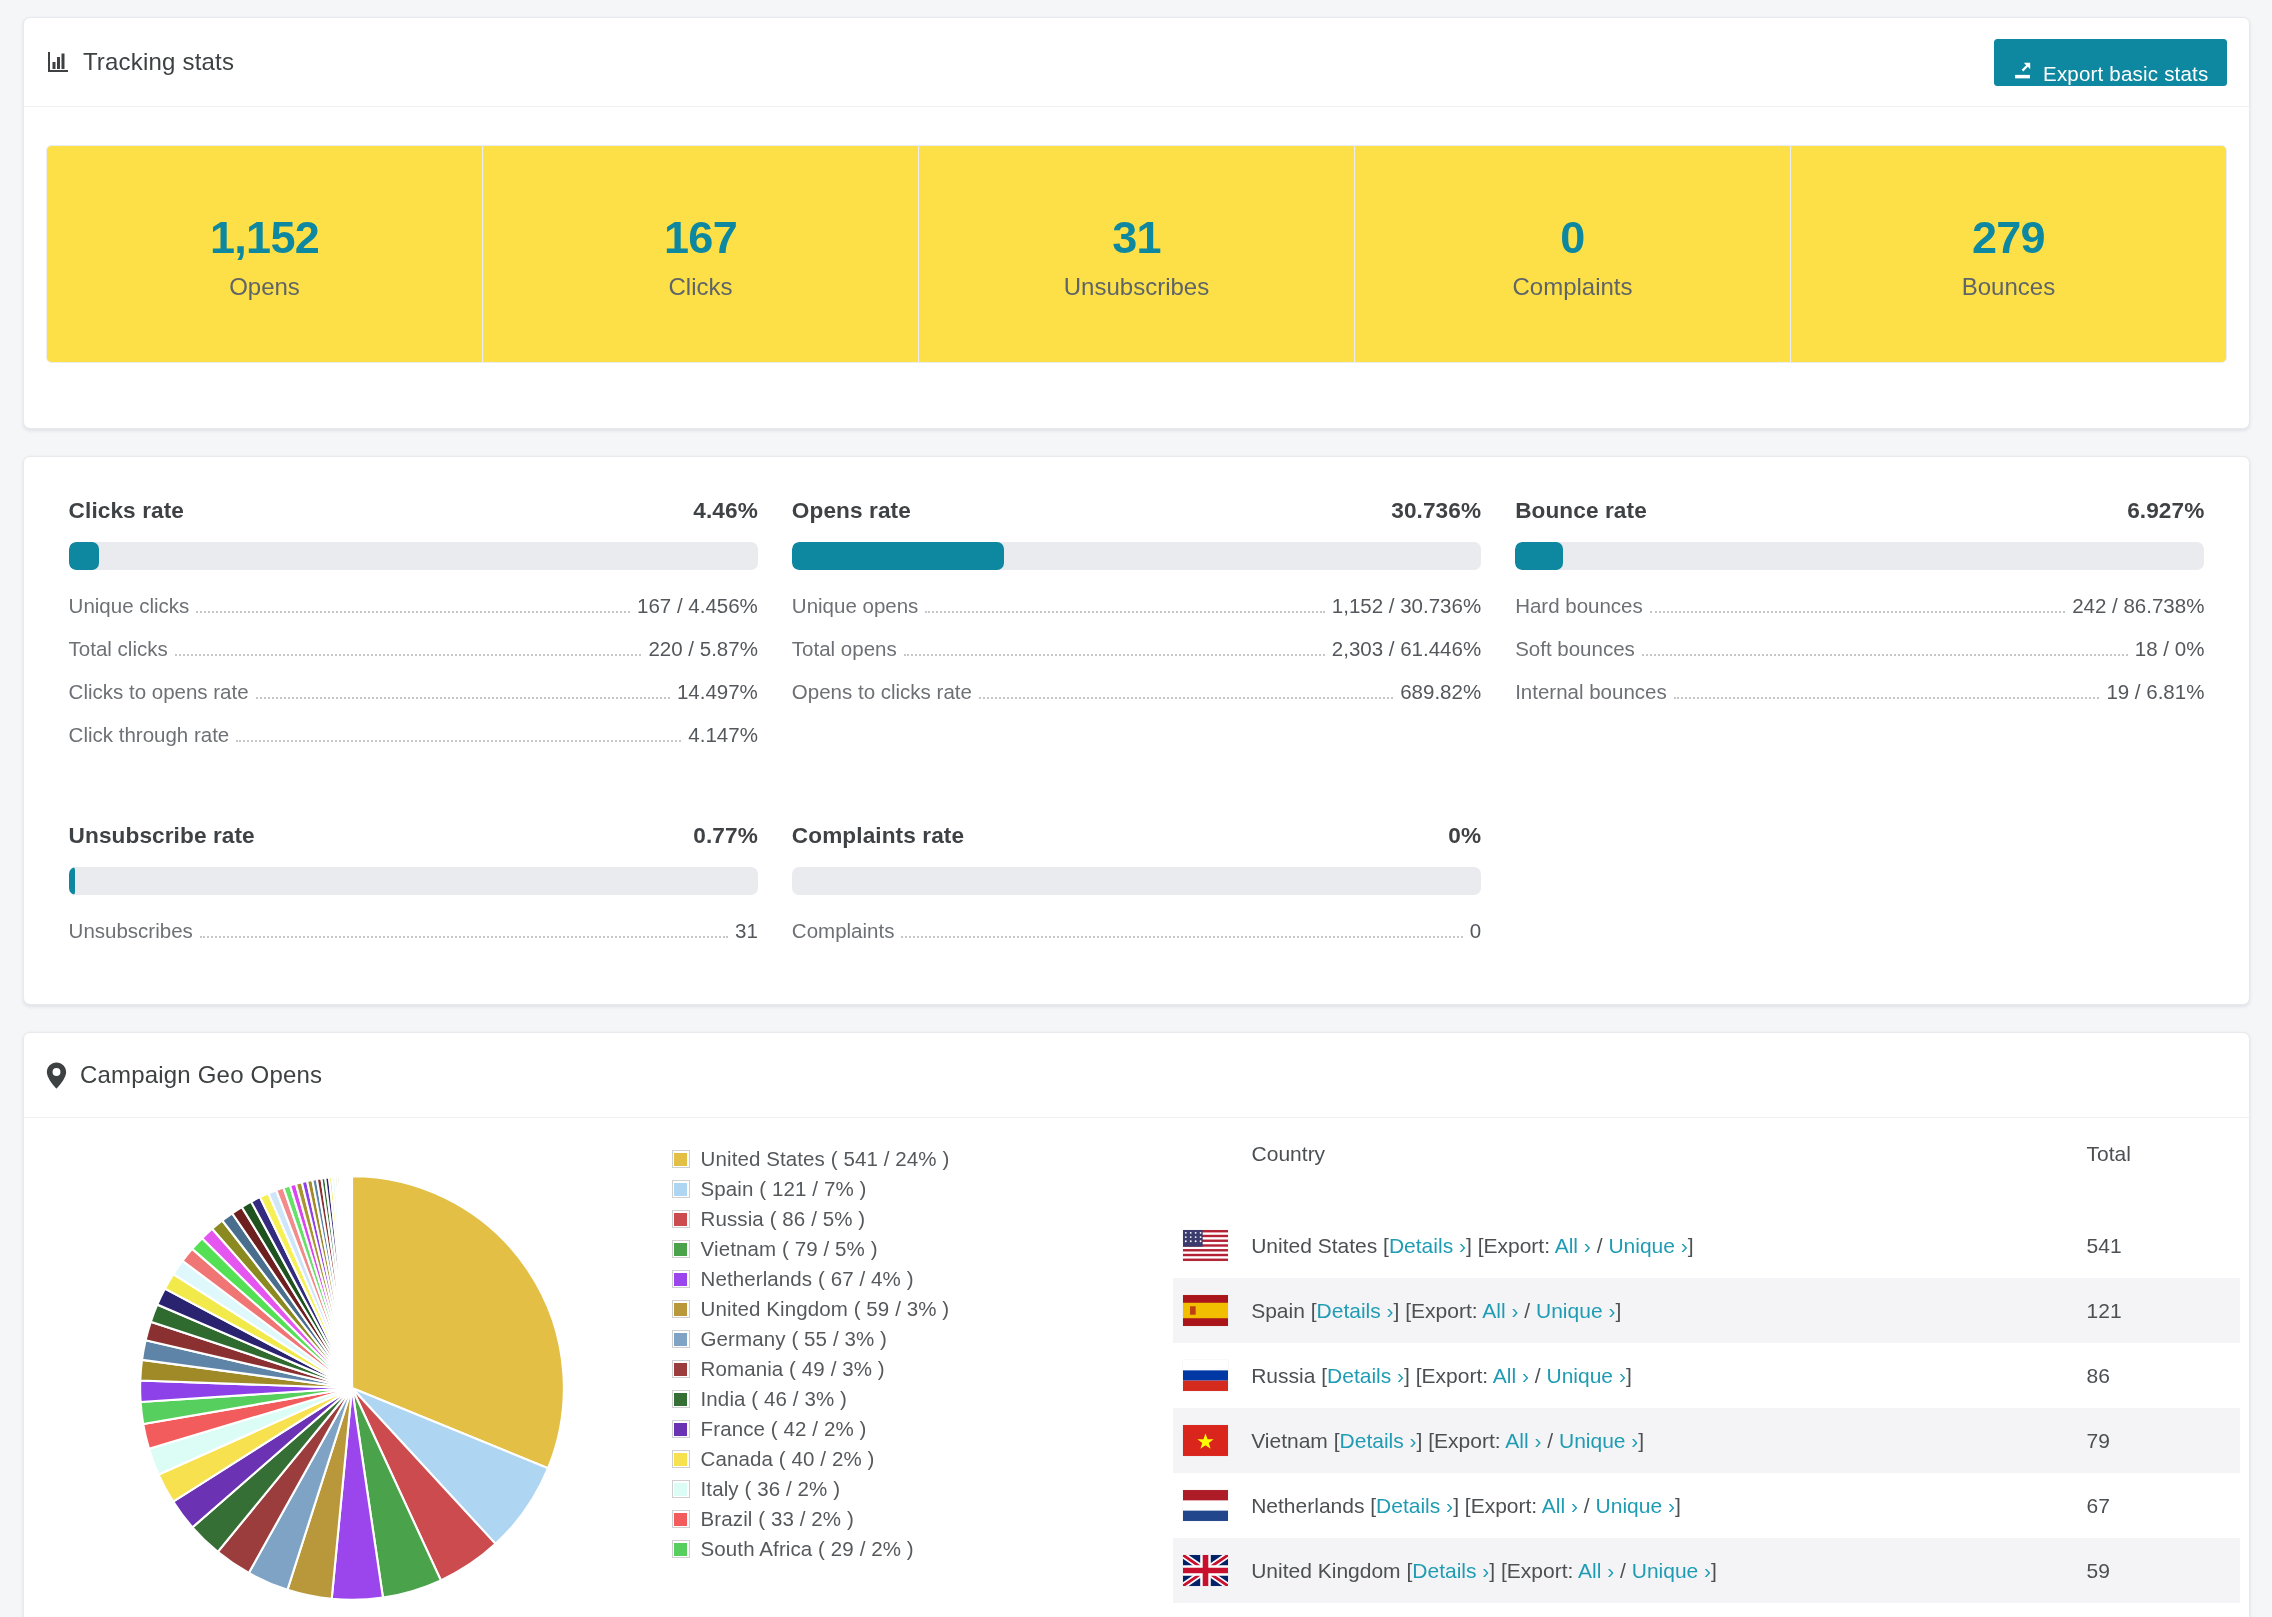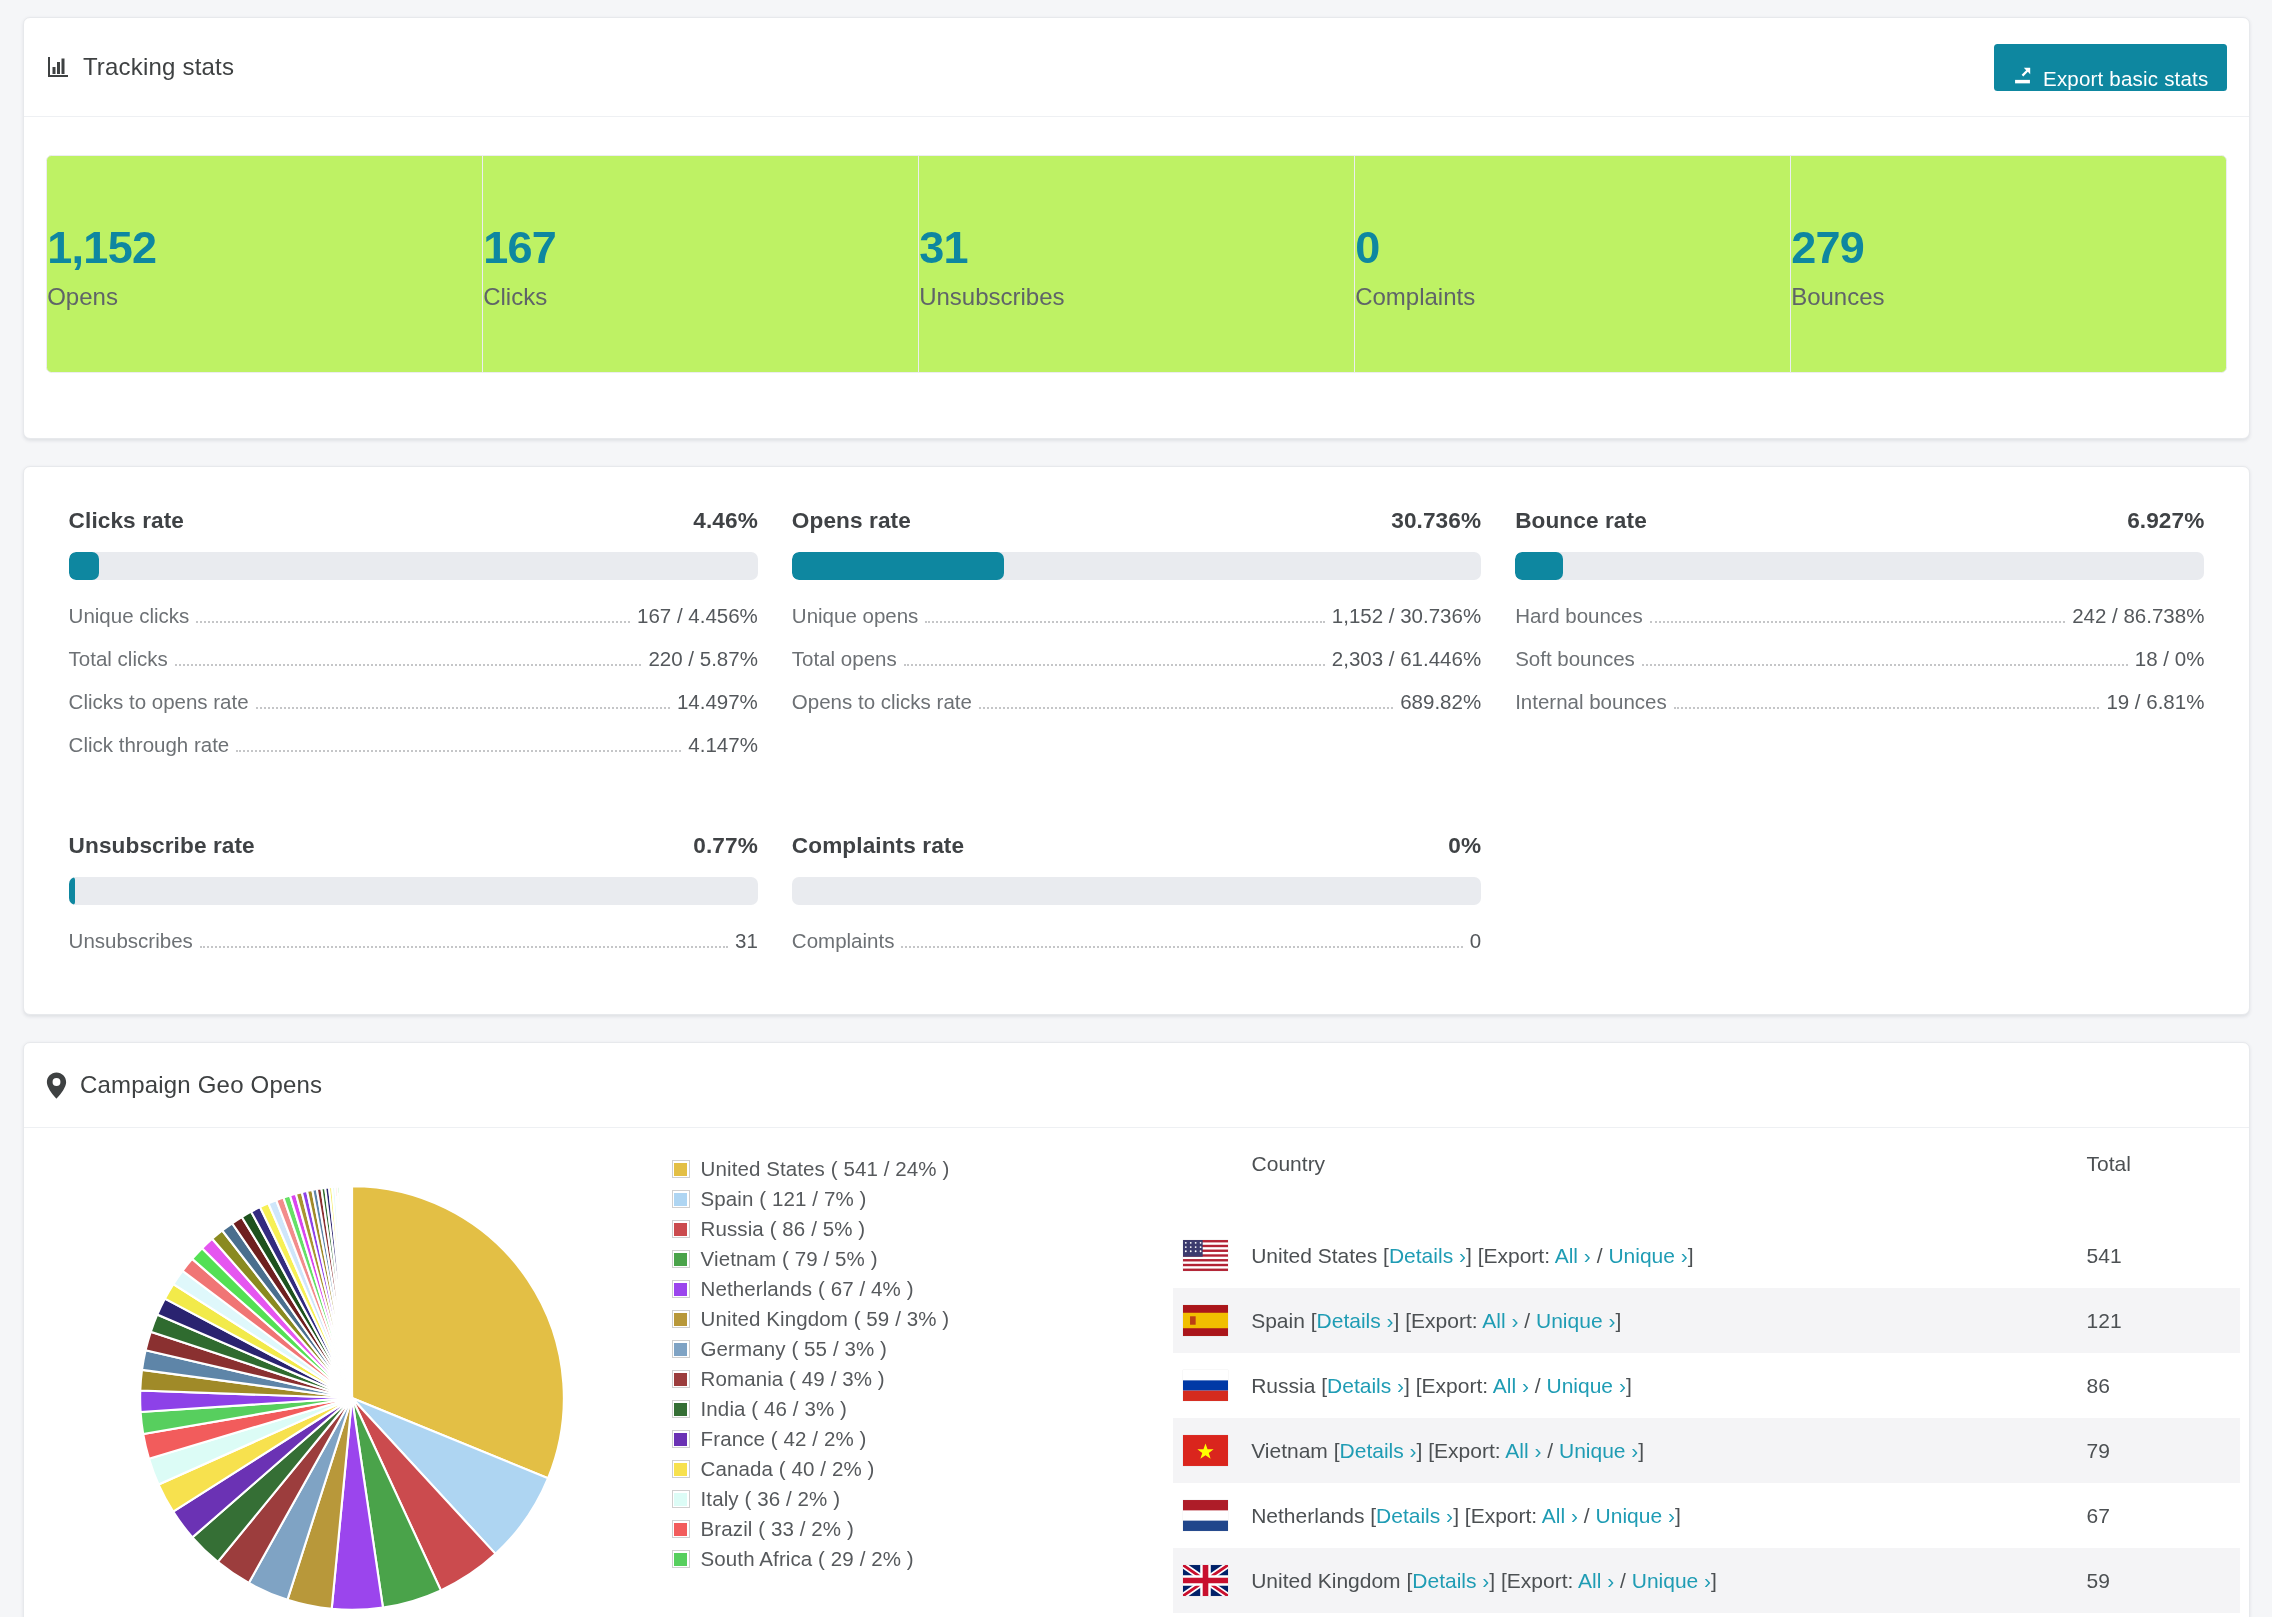--- a/index.html
+++ b/index.html
@@ -16,41 +16,41 @@
     border:0.7px solid #e7e9ec;
     border-radius:7px;
     box-shadow:0 1.4px 3.5px rgba(40,50,70,.10);
     margin:0 22.6px;
   }
   #card-tracking { margin-top:17px; }
   #card-rates, #card-geo { margin-top:27px; }
 
   .card-header {
     display:flex; align-items:center; justify-content:space-between;
-    padding:0 22.6px; height:99px;
+    padding:0 22.6px; height:89px;
     border-bottom:1.4px solid #eef0f3;
   }
   #card-geo .card-header { height:85px; }
   .card-title { display:flex; align-items:center; gap:12.7px; font-size:24px; color:#3e4142; letter-spacing:0.2px; }
   .card-title svg { display:block; }
 
   
   .btn-export {
     display:flex; align-items:flex-end; gap:10px;
     background:#0e87a0; color:#fff; border:none; border-radius:3.5px;
     height:47px; padding:0 18.4px; font-size:20.5px; font-family:inherit; cursor:pointer;
     letter-spacing:0.2px;
   }
 
   
   .tracking-body { padding:38px 22.6px 65px; }
   .stats-row { display:flex; }
   .stat-box {
-    flex:1; text-align:left; padding:66px 0 61px;
-    border:0.7px solid #ecedf0; margin-left:-0.7px; background:#bef264;
+    flex:1; text-align:center; padding:66px 16px 61px;
+    border:0.7px solid #ecedf0; margin-left:-0.7px; background:#fde047;
   }
   .stat-box:first-child { margin-left:0; border-radius:5.6px 0 0 5.6px; }
   .stat-box:last-child { border-radius:0 5.6px 5.6px 0; }
   .stat-number { font-size:45px; font-weight:700; color:#0e87a0; letter-spacing:-0.7px; }
   .stat-label { font-size:24px; color:#5f6468; margin-top:8.5px; }
 
   
   .rates-grid {
     display:grid; grid-template-columns:repeat(3,1fr);
     column-gap:34px; row-gap:76px;

